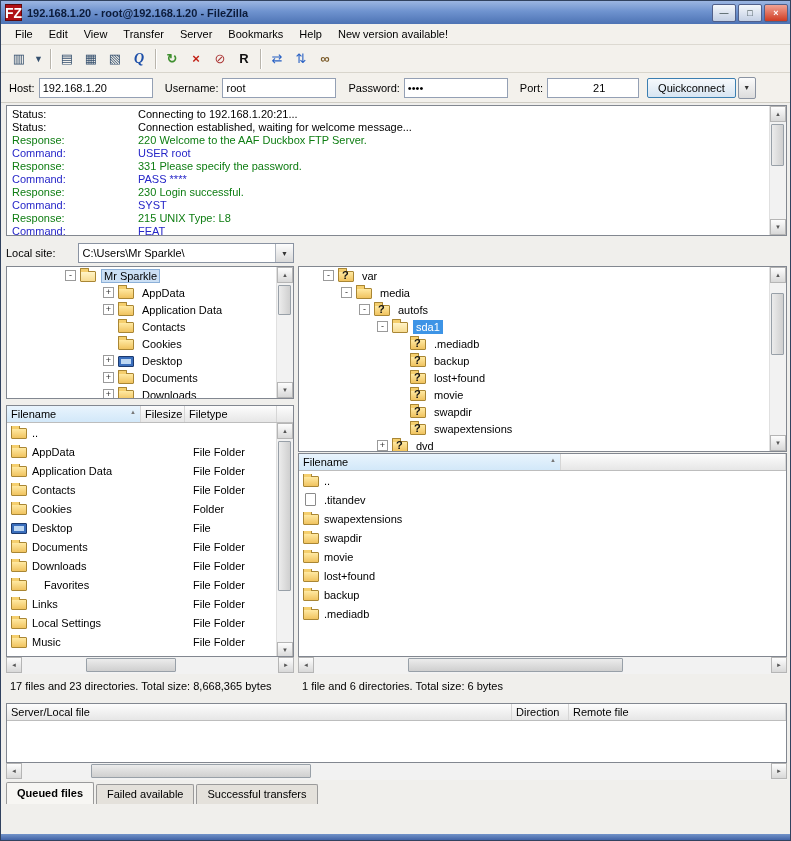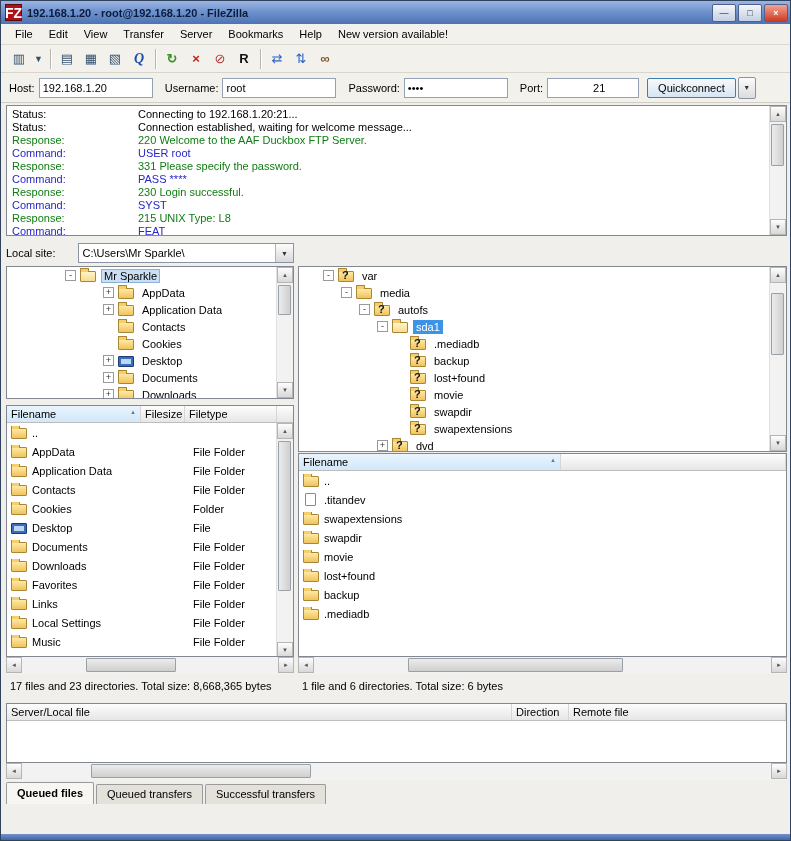--- a/index.html
+++ b/index.html
@@ -391,21 +391,21 @@
         </div>
       <div class="lrow">
           <div class="cell namecell" style="width:134px;">
             <span class="fic"></span>
             <span>Downloads</span>
           </div>
           <div class="cell" style="width:44px;text-align:right;"></div>
           <div class="cell" style="width:90px;padding-left:8px;">File Folder</div>
         </div>
       <div class="lrow">
-          <div class="cell namecell" style="width:134px;">
+          <div class="cell namecell" style="width:134px;gap:12px;">
             <span class="fic"></span>
             <span>Favorites</span>
           </div>
           <div class="cell" style="width:44px;text-align:right;"></div>
           <div class="cell" style="width:90px;padding-left:8px;">File Folder</div>
         </div>
       <div class="lrow">
           <div class="cell namecell" style="width:134px;">
             <span class="fic"></span>
             <span>Links</span>
@@ -515,21 +515,21 @@
     <div style="height:41px;background:#fff;"></div>
   </div>
   <div class="sb-h" style="top:762px;left:5px;width:781px;">
     <div class="sbtn left">◄</div>
     <div class="thumb-h" style="left:85px;width:220px;"></div>
     <div class="sbtn right">►</div>
   </div>
 
   <div class="tabs">
     <div class="tab active">Queued files</div>
-    <div class="tab">Queued transfers</div>
+    <div class="tab">Failed available</div>
     <div class="tab">Successful transfers</div>
   </div>
 
   <div class="statusbar">
     <span class="sb-ico"></span>
     <span class="sb-ico"></span>
     <span class="sb-text">Queue: empty</span>
     <span class="led red"></span>
     <span class="led green"></span>
     <span class="grip"></span>

